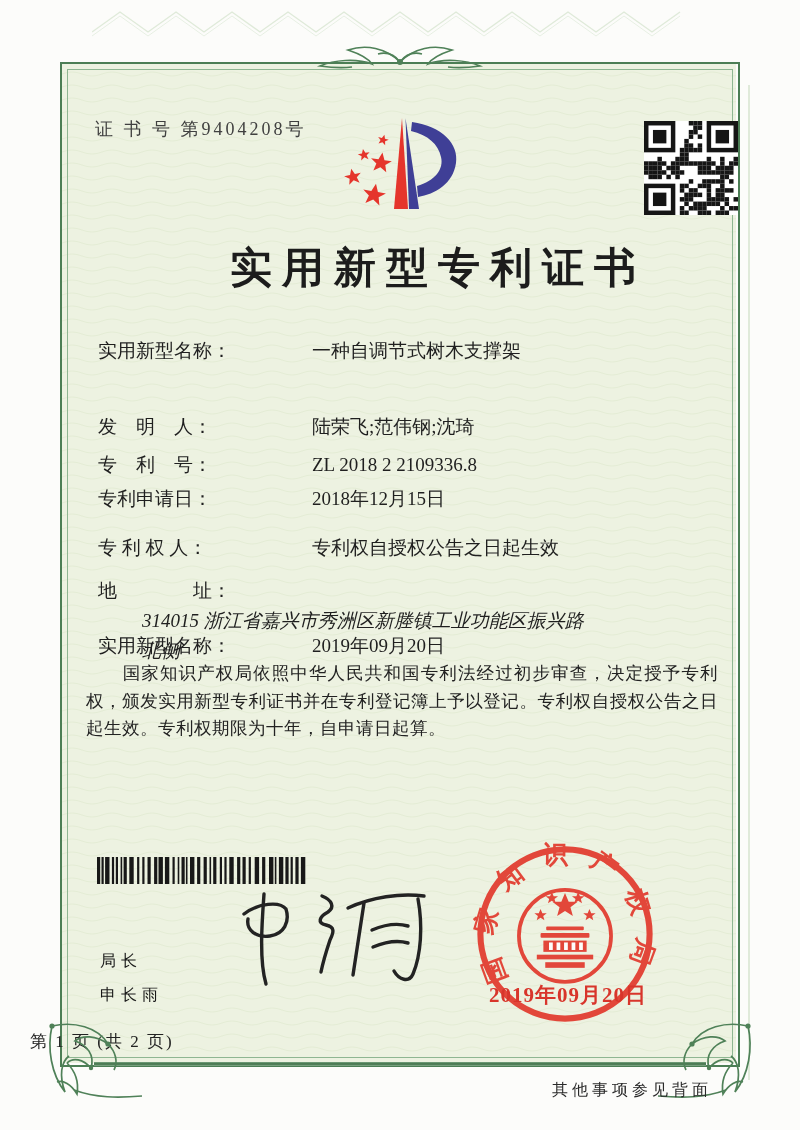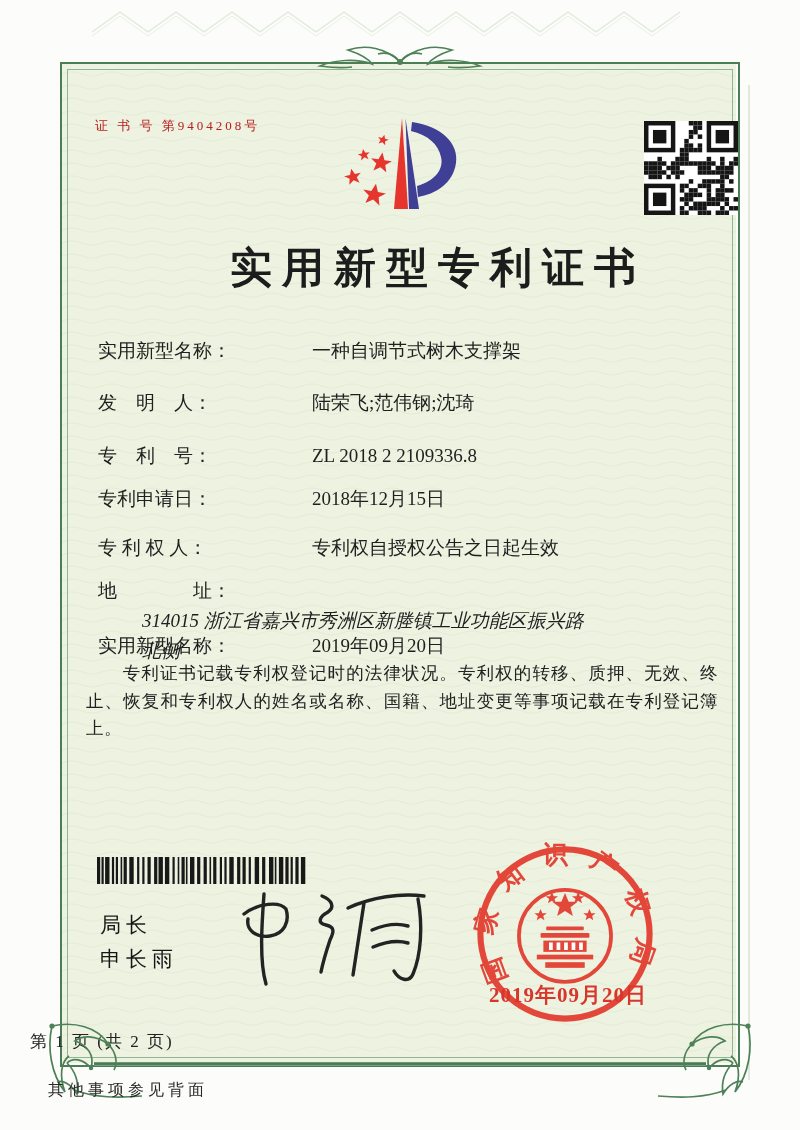--- a/index.html
+++ b/index.html
@@ -10,58 +10,58 @@
     color:#1a1a1a;
   }
   .paper{position:absolute;left:62px;top:64px;width:674px;height:999px;background:#edf2e1;}
   #waves{position:absolute;left:0;top:0;width:100%;height:100%;}
   #waves path{fill:none;stroke:#dde8cd;stroke-width:1;opacity:.6;}
   .frame-outer{position:absolute;left:60px;top:62px;width:676px;height:1001px;border:2px solid #4c7e55;}
   .frame-inner{position:absolute;left:67px;top:69px;width:664px;height:987px;border:1px solid #8fb692;}
   .edge-shadow{position:absolute;left:748px;top:85px;width:2px;height:995px;background:#d8e5d2;opacity:.8;}
   .top-zigzag{position:absolute;left:92px;top:2px;width:616px;height:36px;}
 
-  .cert-no{position:absolute;left:95px;top:117px;font-size:13px;letter-spacing:3px;color:#b91c1c;}
+  .cert-no{position:absolute;left:95px;top:117px;font-size:18px;letter-spacing:3px;color:#404040;}
 
   .logo{position:absolute;left:338px;top:110px;width:130px;height:107px;}
   .qr{position:absolute;left:644px;top:121px;width:94px;height:94px;background:#fff;}
 
   .title{position:absolute;left:60px;top:240px;width:756px;text-align:center;
     font-size:42px;font-weight:700;letter-spacing:10px;color:#1c1c1c;}
 
   .field{position:absolute;left:98px;width:630px;font-size:19px;line-height:30px;color:#1f1f1f;}
   .flabel{display:inline-block;width:170px;vertical-align:top;font-family:Liberation Serif, serif;}
   .fvalue{display:inline-block;vertical-align:top;margin-left:44px;}
   .fvalue.wrap{width:452px;font-style:italic;}
   .pair2{position:absolute;left:357px;top:0;}
   .pair2 .flabel{width:126px;}
 
   .body-text{position:absolute;left:86px;top:660px;width:632px;}
   .body-text p{margin:0;font-size:17.5px;line-height:27.5px;text-indent:2.1em;
     text-align:justify;letter-spacing:.5px;color:#222;}
 
   .barcode{position:absolute;left:95px;top:857px;width:216px;height:27px;}
 
-  .signatory{position:absolute;left:100px;top:908px;font-family:"Liberation Sans","DejaVu Sans",sans-serif;
-    font-size:21px;line-height:34px;letter-spacing:5px;color:#161616;}
+  .signatory{position:absolute;left:100px;top:944px;font-family:"Liberation Sans","DejaVu Sans",sans-serif;
+    font-size:16px;line-height:34px;letter-spacing:5px;color:#161616;}
   .signature{position:absolute;left:222px;top:878px;width:208px;height:116px;}
   .signature path{fill:none;stroke:#232323;stroke-width:3.4;stroke-linecap:round;stroke-linejoin:round;}
 
   .seal{position:absolute;left:471px;top:840px;width:188px;height:188px;opacity:.93;}
   .seal-date{position:absolute;left:489px;top:981px;font-size:21px;font-weight:700;color:#d8352b;letter-spacing:1px;}
 
   .page-num{position:absolute;left:30px;top:1030px;width:680px;text-align:left;font-size:17px;letter-spacing:2px;color:#222;}
   .bottom-rule{position:absolute;left:94px;top:1062px;width:612px;height:3.5px;
     background:linear-gradient(to bottom,#7ba583,#3d6e46 50%,#8cb292);}
   .corner-orn{position:absolute;width:100px;height:92px;}
   .corner-orn.left{left:44px;top:1018px;}
   .corner-orn.right{left:656px;top:1018px;transform:scaleX(-1);}
   .top-orn{position:absolute;left:290px;top:40px;width:220px;height:32px;}
   .orn-stroke{fill:none;stroke:#4f8158;stroke-width:1.7;}
-  .back-note{position:absolute;left:48px;top:1080px;width:680px;text-align:left;font-size:16px;letter-spacing:4px;color:#2a2a2a;}
+  .back-note{position:absolute;left:32px;top:1080px;width:680px;text-align:right;font-size:16px;letter-spacing:4px;color:#2a2a2a;}
 </style>
 </head>
 <body>
 
 <div class="paper">
   <svg id="waves" viewBox="0 0 674 999" preserveAspectRatio="none">
       <path d="M0 10 q10 -4 20 0 t20 0 t20 0 t20 0 t20 0 t20 0 t20 0 t20 0 t20 0 t20 0 t20 0 t20 0 t20 0 t20 0 t20 0 t20 0 t20 0 t20 0 t20 0 t20 0 t20 0 t20 0 t20 0 t20 0 t20 0 t20 0 t20 0 t20 0 t20 0 t20 0 t20 0 t20 0 t20 0 t20 0 t20 0"></path>
       <path d="M0 23 q10 -4 20 0 t20 0 t20 0 t20 0 t20 0 t20 0 t20 0 t20 0 t20 0 t20 0 t20 0 t20 0 t20 0 t20 0 t20 0 t20 0 t20 0 t20 0 t20 0 t20 0 t20 0 t20 0 t20 0 t20 0 t20 0 t20 0 t20 0 t20 0 t20 0 t20 0 t20 0 t20 0 t20 0 t20 0 t20 0"></path>
       <path d="M0 36 q10 -4 20 0 t20 0 t20 0 t20 0 t20 0 t20 0 t20 0 t20 0 t20 0 t20 0 t20 0 t20 0 t20 0 t20 0 t20 0 t20 0 t20 0 t20 0 t20 0 t20 0 t20 0 t20 0 t20 0 t20 0 t20 0 t20 0 t20 0 t20 0 t20 0 t20 0 t20 0 t20 0 t20 0 t20 0 t20 0"></path>
       <path d="M0 49 q10 -4 20 0 t20 0 t20 0 t20 0 t20 0 t20 0 t20 0 t20 0 t20 0 t20 0 t20 0 t20 0 t20 0 t20 0 t20 0 t20 0 t20 0 t20 0 t20 0 t20 0 t20 0 t20 0 t20 0 t20 0 t20 0 t20 0 t20 0 t20 0 t20 0 t20 0 t20 0 t20 0 t20 0 t20 0 t20 0"></path>
@@ -330,41 +330,41 @@
     <rect x="0" y="61.60000000000001" width="30.800000000000004" height="30.800000000000004" fill="#151515"></rect>
     <rect x="4.4" y="66" width="22" height="22" fill="#fff"></rect>
     <rect x="8.8" y="70.4" width="13.200000000000001" height="13.200000000000001" fill="#151515"></rect>
   </svg>
 
 <div class="title">实用新型专利证书</div>
 
 <div class="field" style="top:336px">
   <span class="flabel">实用新型名称：</span><span class="fvalue">一种自调节式树木支撑架</span>
 </div>
-<div class="field" style="top:388px">
+<div class="field" style="top:412px">
   <span class="flabel">发　明　人：</span><span class="fvalue">陆荣飞;范伟钢;沈琦</span>
 </div>
-<div class="field" style="top:441px">
+<div class="field" style="top:450px">
   <span class="flabel">专　利　号：</span><span class="fvalue">ZL 2018 2 2109336.8</span>
 </div>
 <div class="field" style="top:484px">
   <span class="flabel">专利申请日：</span><span class="fvalue">2018年12月15日</span>
 </div>
 <div class="field" style="top:533px">
   <span class="flabel">专 利 权 人：</span><span class="fvalue">专利权自授权公告之日起生效</span>
 </div>
 <div class="field" style="top:576px">
   <span class="flabel">地　　　　址：</span><span class="fvalue wrap">314015 浙江省嘉兴市秀洲区新塍镇工业功能区振兴路北侧</span>
 </div>
 <div class="field" style="top:631px">
   <span class="flabel">实用新型名称：</span><span class="fvalue">2019年09月20日</span>
 </div>
 
 <div class="body-text">
-  <p>专利证书记载专利权登记时的法律状况。专利权的转移、质押、无效、终止、恢复和专利权人的姓名或名称、国籍、地址变更等事项记载在专利登记簿上。</p>
+  <p>国家知识产权局依照中华人民共和国专利法经过初步审查，决定授予专利权，颁发实用新型专利证书并在专利登记簿上予以登记。专利权自授权公告之日起生效。专利权期限为十年，自申请日起算。</p>
 </div>
 
 <svg class="barcode" id="barcode" viewBox="0 0 216 27" preserveAspectRatio="none">
     <rect x="2.0" y="0" width="3.2" height="27" fill="#181818"></rect>
     <rect x="6.5" y="0" width="2.2" height="27" fill="#181818"></rect>
     <rect x="10.1" y="0" width="4.4" height="27" fill="#181818"></rect>
     <rect x="16.9" y="0" width="2.2" height="27" fill="#181818"></rect>
     <rect x="20.8" y="0" width="2.2" height="27" fill="#181818"></rect>
     <rect x="25.6" y="0" width="1.6" height="27" fill="#181818"></rect>
     <rect x="28.6" y="0" width="3.2" height="27" fill="#181818"></rect>

